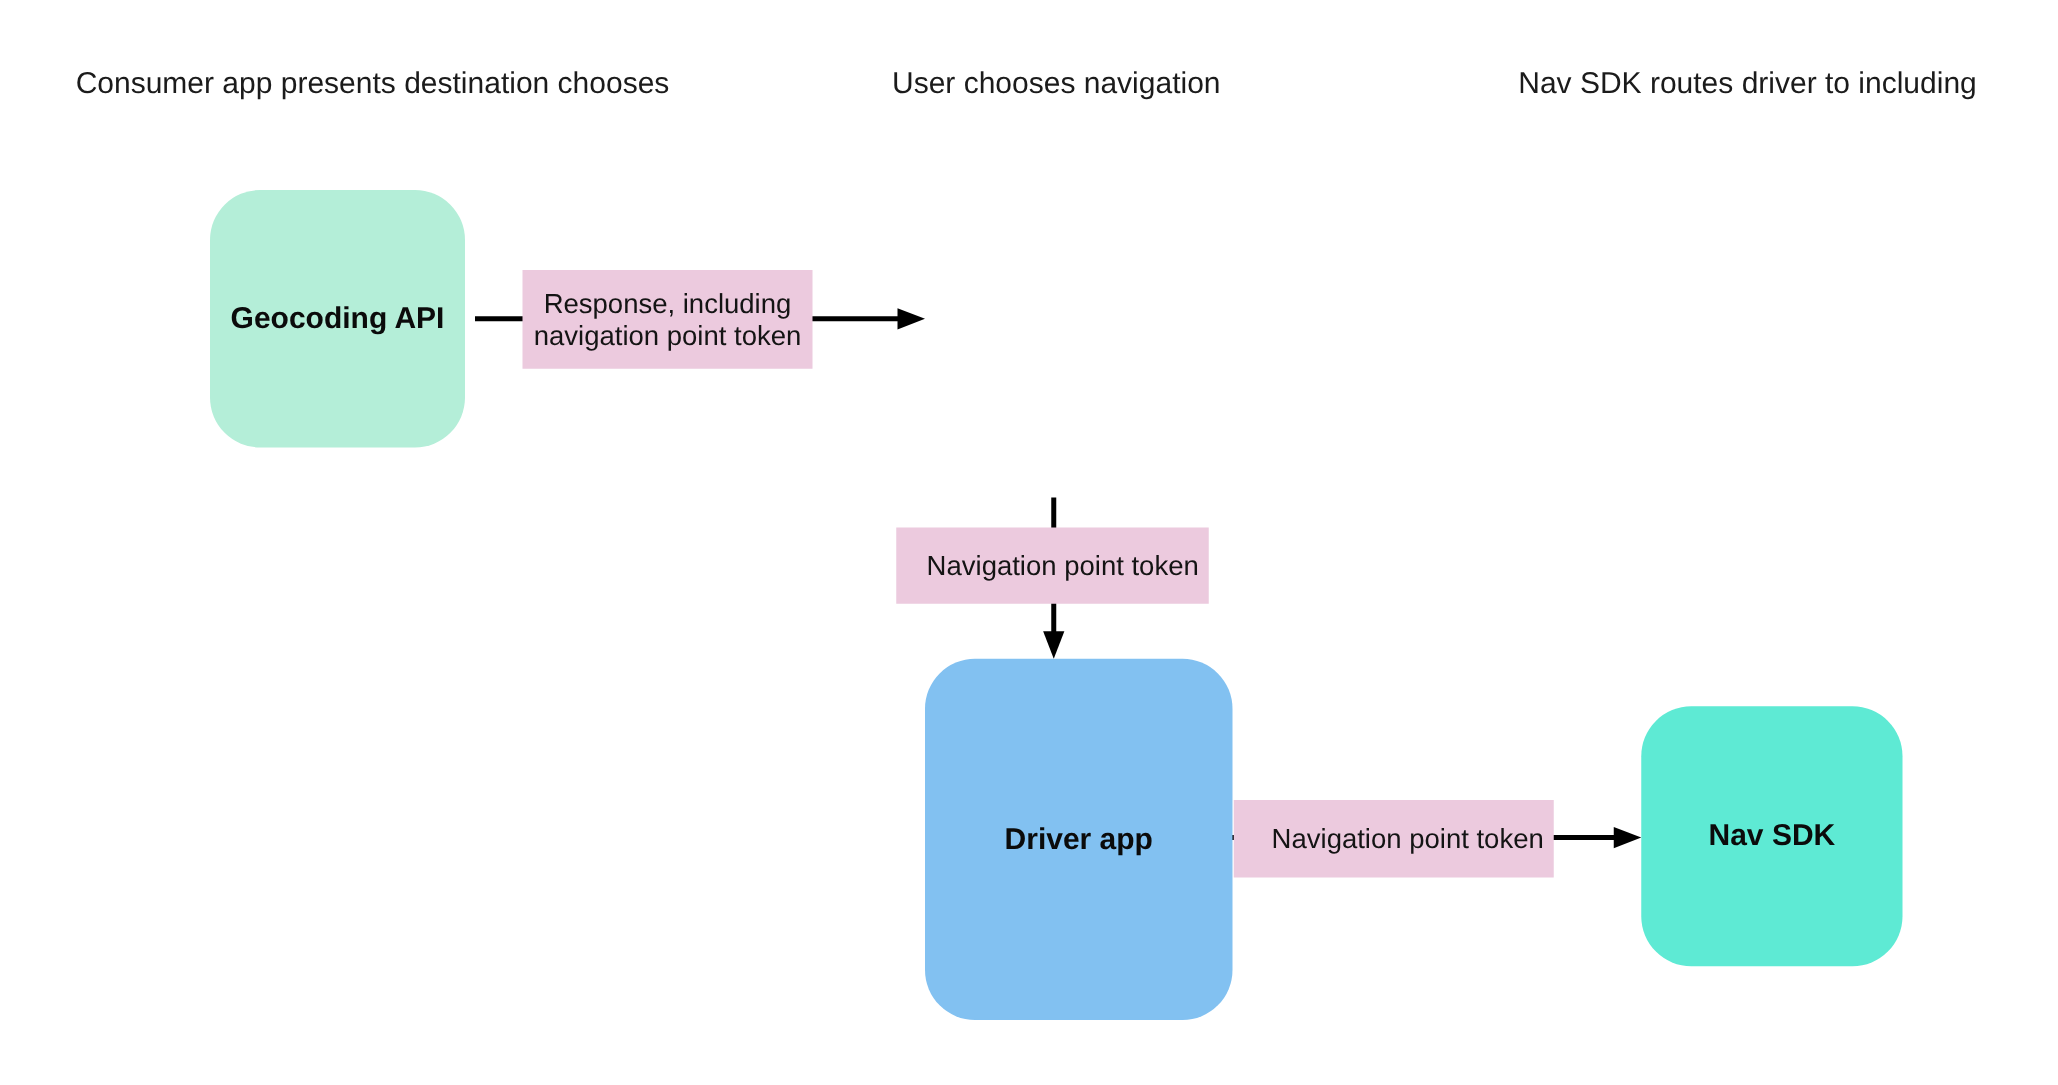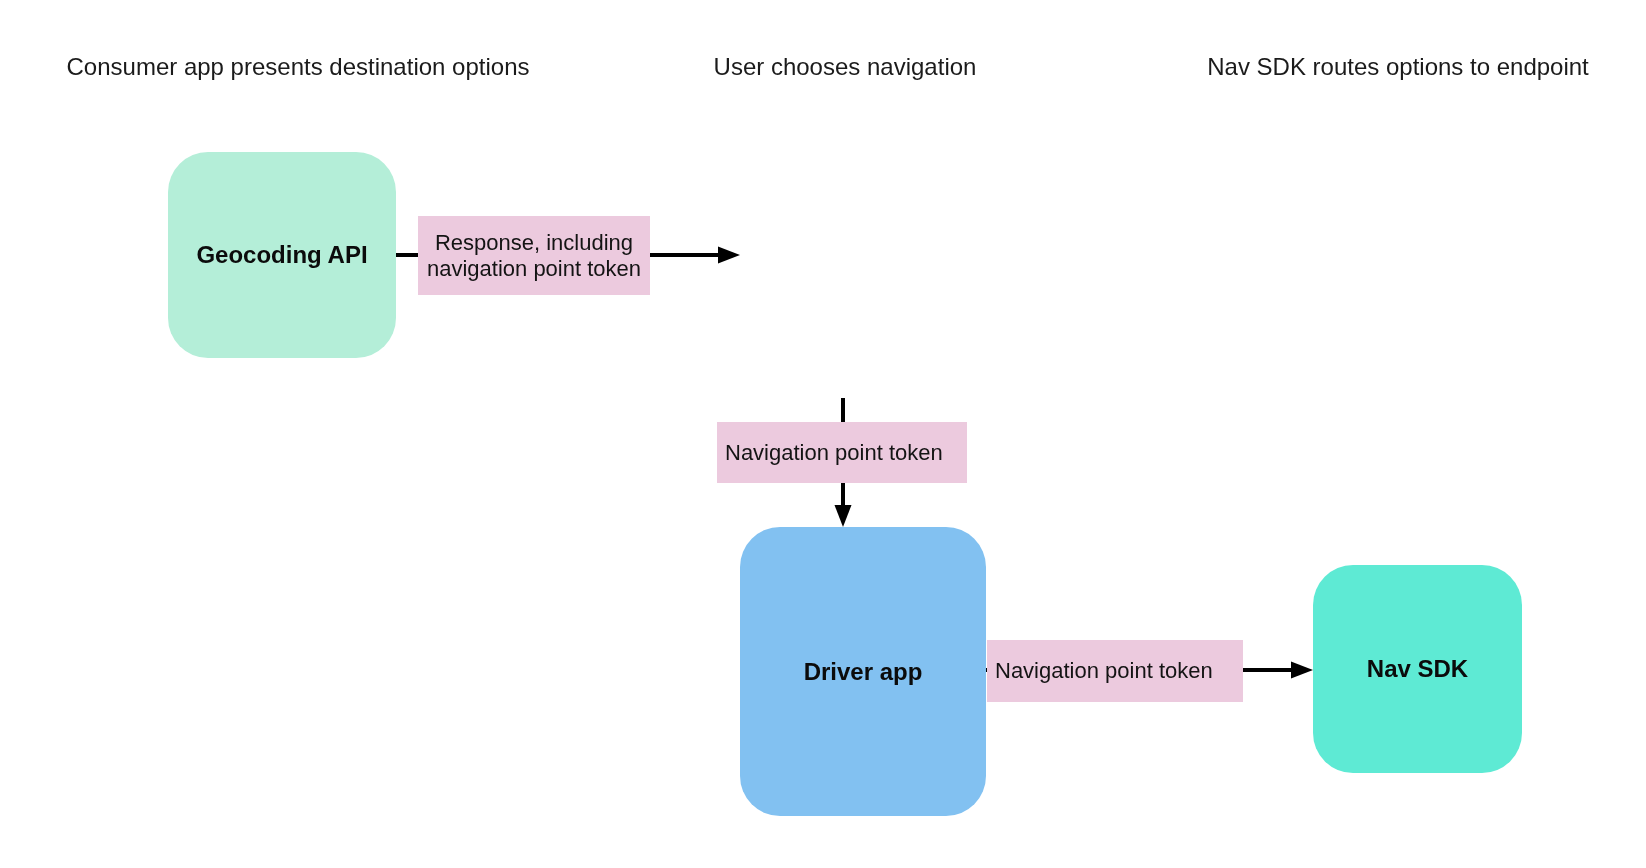--- a/index.html
+++ b/index.html
@@ -41,50 +41,50 @@
     border-radius: 40px;
     display: flex;
     align-items: center;
     justify-content: center;
     font-weight: 700;
     font-size: 24px;
     color: #0b0b0b;
     z-index: 2;
     text-align: center;
   }
-  #node-geocoding { left: 168px; top: 152px; width: 228px; height: 206px; }
+  #node-geocoding { left: 168px; top: 152px; width: 204px; height: 206px; }
   #node-consumer  { left: 740px; top: 112px; width: 207px; height: 288px; }
   #node-driver    { left: 740px; top: 527px; width: 246px; height: 289px; }
   #node-navsdk    { left: 1313px; top: 565px; width: 209px; height: 208px; }
 
   .edge-label {
     position: absolute;
     display: flex;
     align-items: center;
-    justify-content: flex-start;
+    justify-content: flex-end;
     text-align: center;
     font-size: 22px;
     line-height: 26px;
     color: #141414;
     z-index: 3;
     padding: 0 8px;
     box-sizing: border-box;
   }
   #edge-label-1 { left: 418px; top: 216px; width: 232px; height: 79px; }
   #edge-label-2 { left: 717px; top: 422px; width: 250px; height: 61px; }
   #edge-label-3 { left: 987px; top: 640px; width: 256px; height: 62px; }
 </style>
 </head>
 <body>
 
 <div class="canvas">
 
-  <div class="phase-label" id="phase-1">Consumer app presents destination options</div>
+  <div class="phase-label" id="phase-1">Consumer app presents destination chooses</div>
   <div class="phase-label" id="phase-2">User chooses navigation</div>
-  <div class="phase-label" id="phase-3">Nav SDK routes options to endpoint</div>
+  <div class="phase-label" id="phase-3">Nav SDK routes driver to including</div>
 
   <svg class="edges" width="1646" height="868" viewBox="0 0 1646 868">
     <g>
       <line x1="380" y1="255" x2="721" y2="255" stroke="#000000"></line>
       <polygon points="740,255 718,246.5 718,263.5" fill="#000000"></polygon>
     </g>
     <g>
       <line x1="843" y1="398" x2="843" y2="509" stroke="#000000"></line>
       <polygon points="843,527 834.5,505 851.5,505" fill="#000000"></polygon>
     </g>

